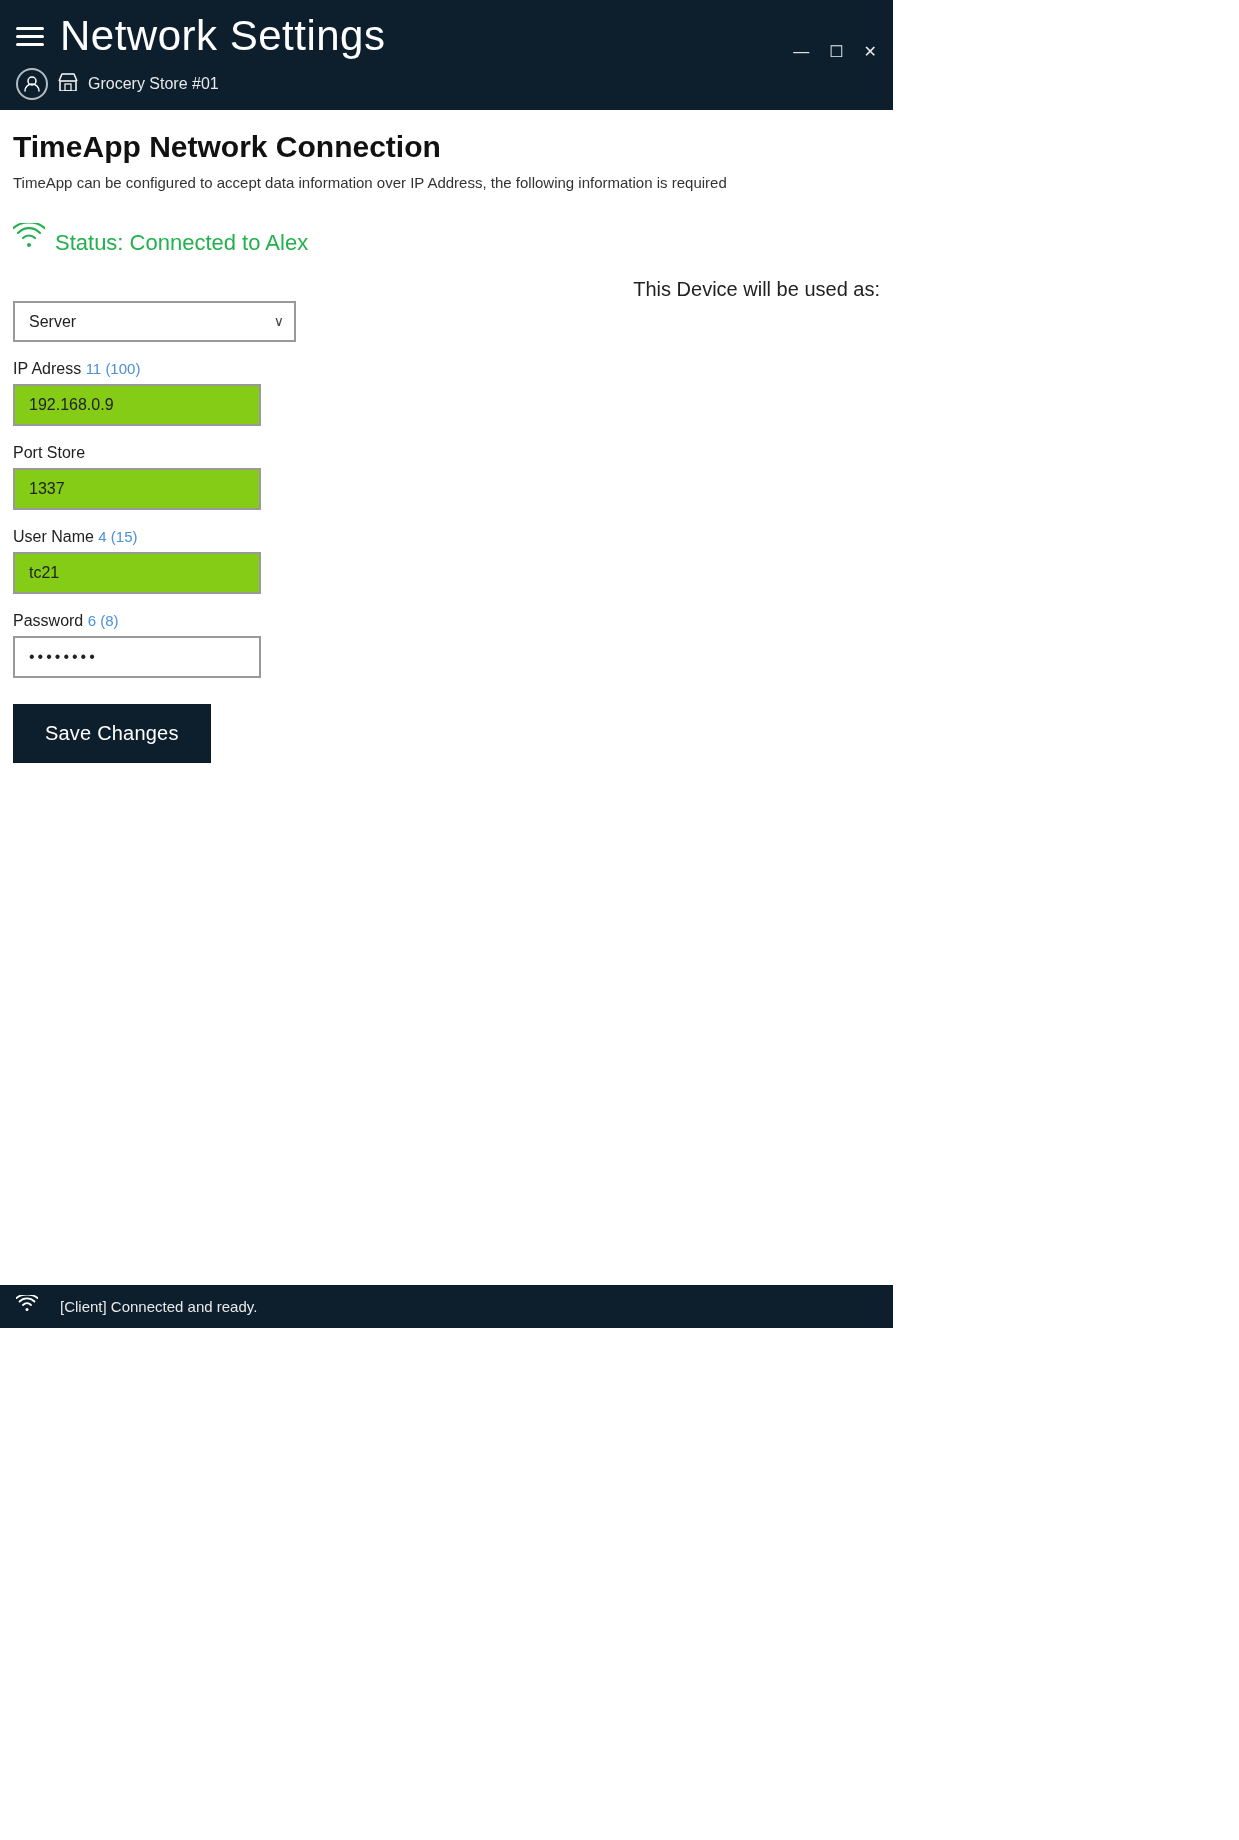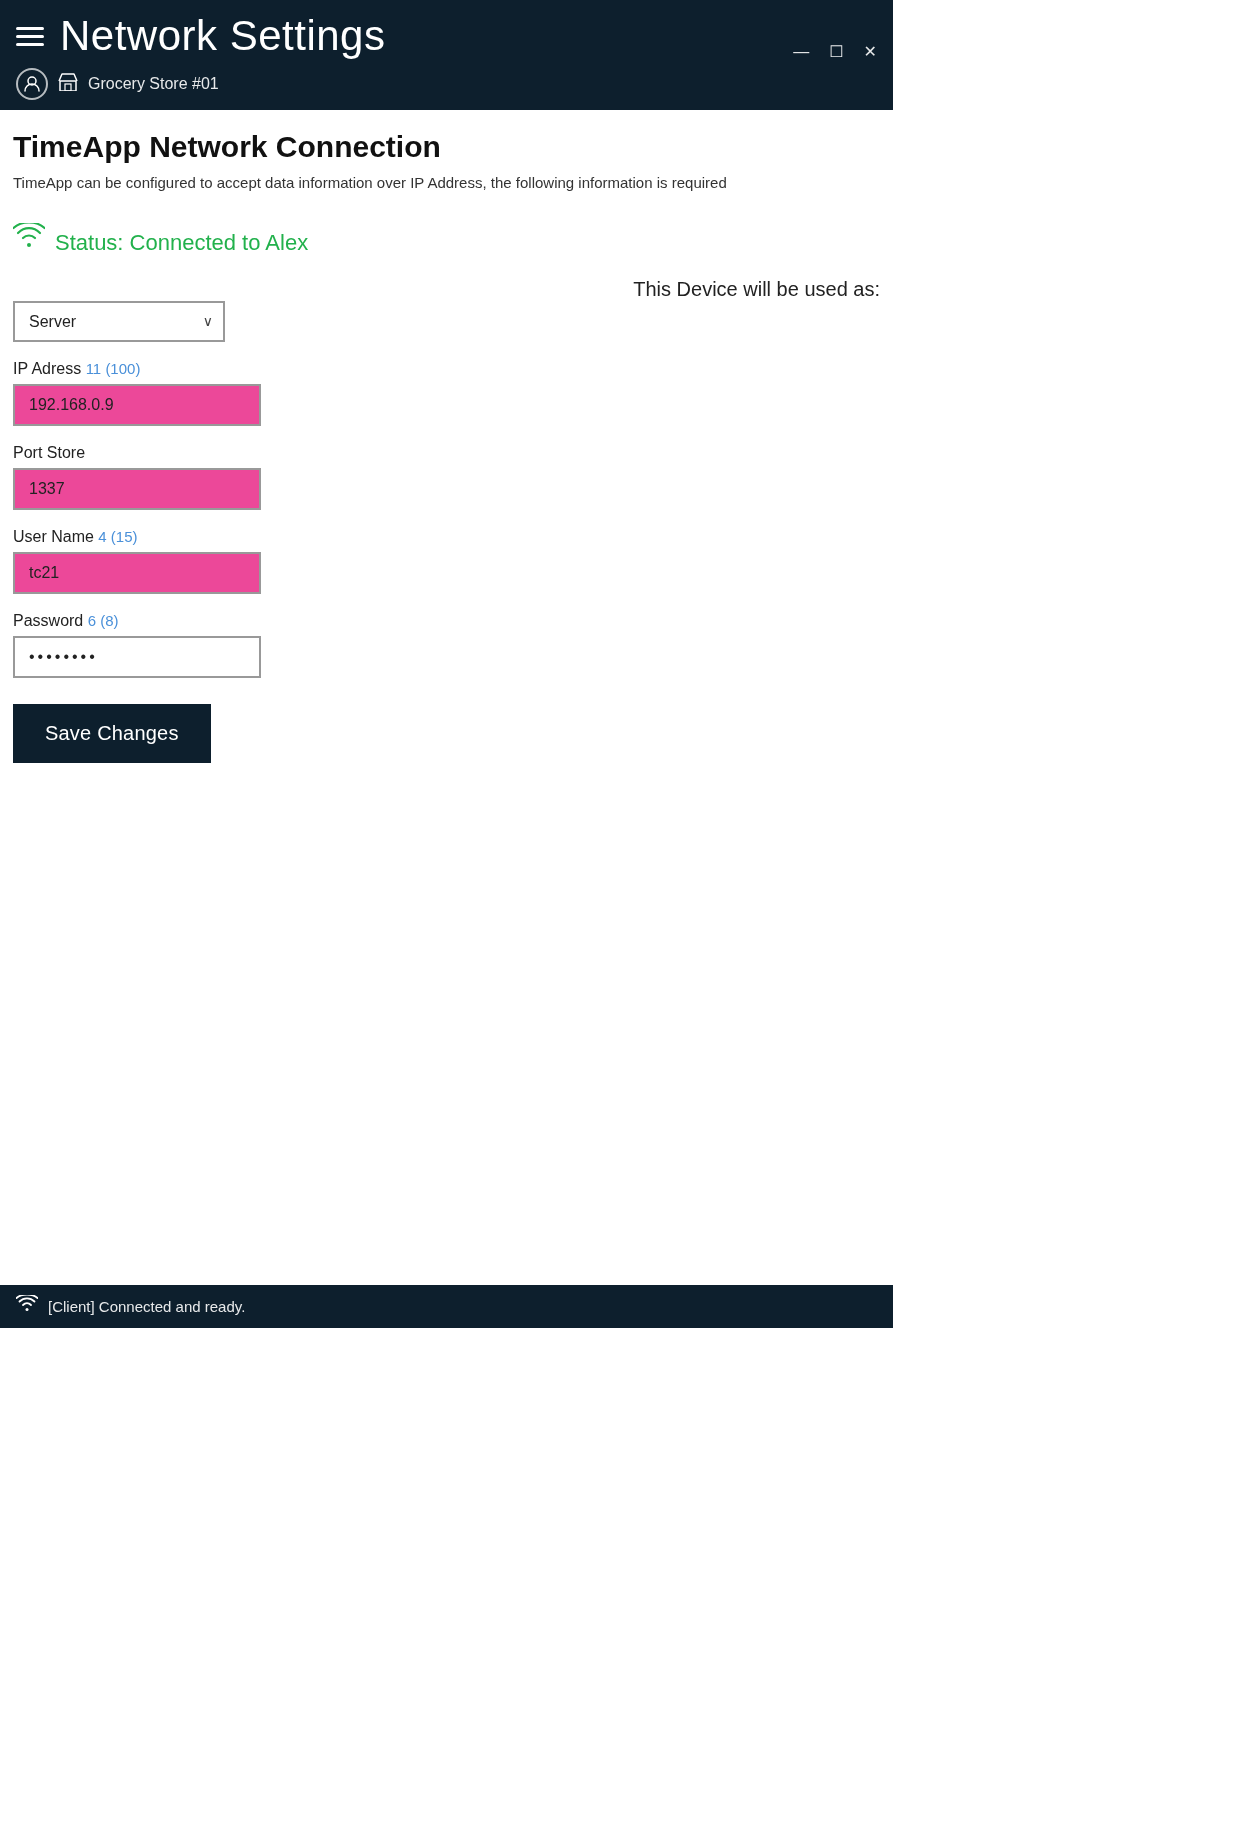--- a/index.html
+++ b/index.html
@@ -166,21 +166,21 @@
     .device-role-label {
       font-size: 20px;
       color: #222;
       margin-bottom: 0;
       display: block;
       text-align: right;
     }
 
     .select-wrapper {
       position: relative;
-      width: 212px;
+      width: 283px;
     }
 
     .select-field {
       width: 100%;
       padding: 10px 14px;
       font-size: 16px;
       border: 2px solid #999;
       background: white;
       cursor: pointer;
       appearance: none;
@@ -199,21 +199,21 @@
       pointer-events: none;
     }
 
     .text-input {
       width: 248px;
       padding: 10px 14px;
       font-size: 16px;
       border: 2px solid #999;
       outline: none;
       color: #222;
-      background: #ec4899;
+      background: #84cc16;
     }
 
     .password-input {
       width: 248px;
       padding: 10px 14px;
       font-size: 16px;
       border: 2px solid #999;
       outline: none;
       color: #222;
       background: white;
@@ -235,21 +235,21 @@
     
     .status-bar {
       position: absolute;
       bottom: 0;
       left: 0;
       right: 0;
       background: #0d1f2d;
       color: white;
       display: flex;
       align-items: center;
-      gap: 10px;
+      gap: 22px;
       padding: 10px 16px;
     }
 
     .status-bar-wifi {
       color: white;
       font-size: 18px;
     }
 
     .status-bar-text {
       font-size: 15px;

